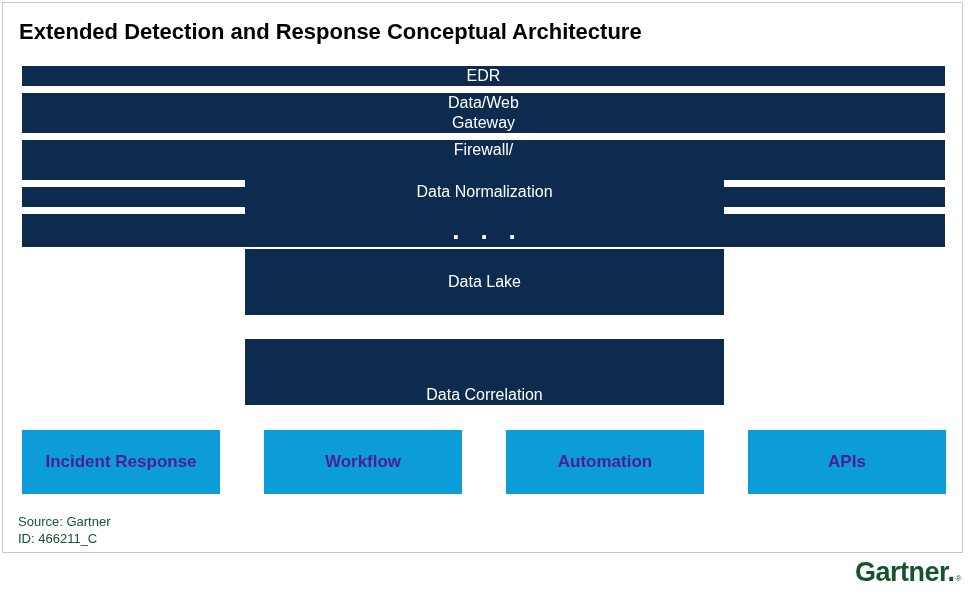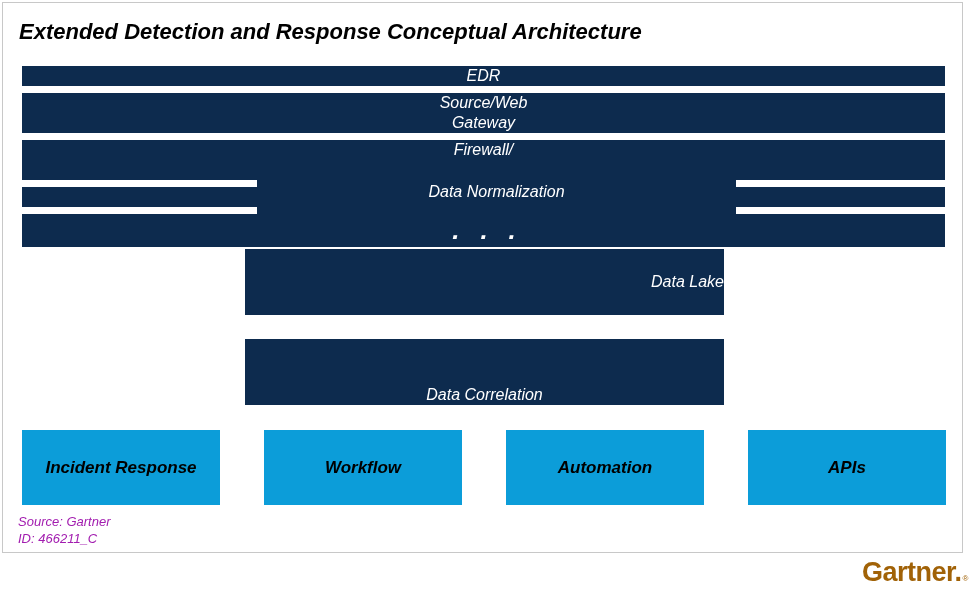--- a/index.html
+++ b/index.html
@@ -9,21 +9,20 @@
     background: #ffffff;
     font-family: "Liberation Sans", sans-serif;
     overflow: hidden;
   }
   .frame {
     position: absolute;
     left: 2px; top: 2px;
     width: 961px; height: 551px;
     border: 1px solid #C8C8C8;
     background: #ffffff;
-    font-style: italic;
   }
   .title {
     position: absolute;
     left: 16px; top: 16px;
     font-size: 22px;
     font-weight: bold;
     color: #000000;
     white-space: nowrap;
   }
   .row { position: absolute; display: flex; }
@@ -52,46 +51,46 @@
     font-size: 26px;
     letter-spacing: 21px;
     position: relative;
     left: 11px;
   }
   .pipe {
     position: absolute;
     left: 242px;
     width: 479px; height: 66px;
   }
-  .pipe1 { top: 156px; margin-left: 12px; }
-  .pipe2 { top: 246px; justify-content: flex-end; }
+  .pipe1 { top: 156px; }
+  .pipe2 { top: 246px; }
   .pipe3 { top: 336px; align-items: flex-end; }
   .caps-row {
     left: 19px; top: 427px;
     width: 924px; height: 67px;
     justify-content: space-between;
   }
   .cap {
-    width: 198px; height: 75px;
+    width: 198px; height: 64px;
     background: #0C9DD9;
-    color: #000000;
+    color: #4c1d95;
     font-weight: bold;
     font-size: 17px;
   }
   .footnote {
     position: absolute;
     left: 15px; top: 510px;
     font-size: 13px;
     line-height: 17px;
-    color: #a21caf;
+    color: #14532d;
   }
   .footer-logo {
     position: absolute;
-    right: 1px; top: 557px;
-    color: #a16207;
+    right: 8px; top: 557px;
+    color: #14532d;
     font-weight: bold;
     font-size: 27px;
     letter-spacing: -0.5px;
     text-align: center;
   }
   .reg-mark {
     font-size: 8px;
     font-weight: normal;
     margin-left: 1px;
   }
@@ -101,21 +100,21 @@
 
 <div class="frame">
 
   <div class="title">Extended Detection and Response Conceptual Architecture</div>
 
   <div class="row sources-row">
     <div class="box navy">
       <span class="label">EDR</span>
     </div>
     <div class="box navy">
-      <span class="label">Source/Web
+      <span class="label">Data/Web
 Gateway</span>
     </div>
     <div class="box navy">
       <span class="label">Firewall/
 NTA/IPS</span>
     </div>
     <div class="box navy">
       <span class="label">DLP</span>
     </div>
     <div class="box navy">

